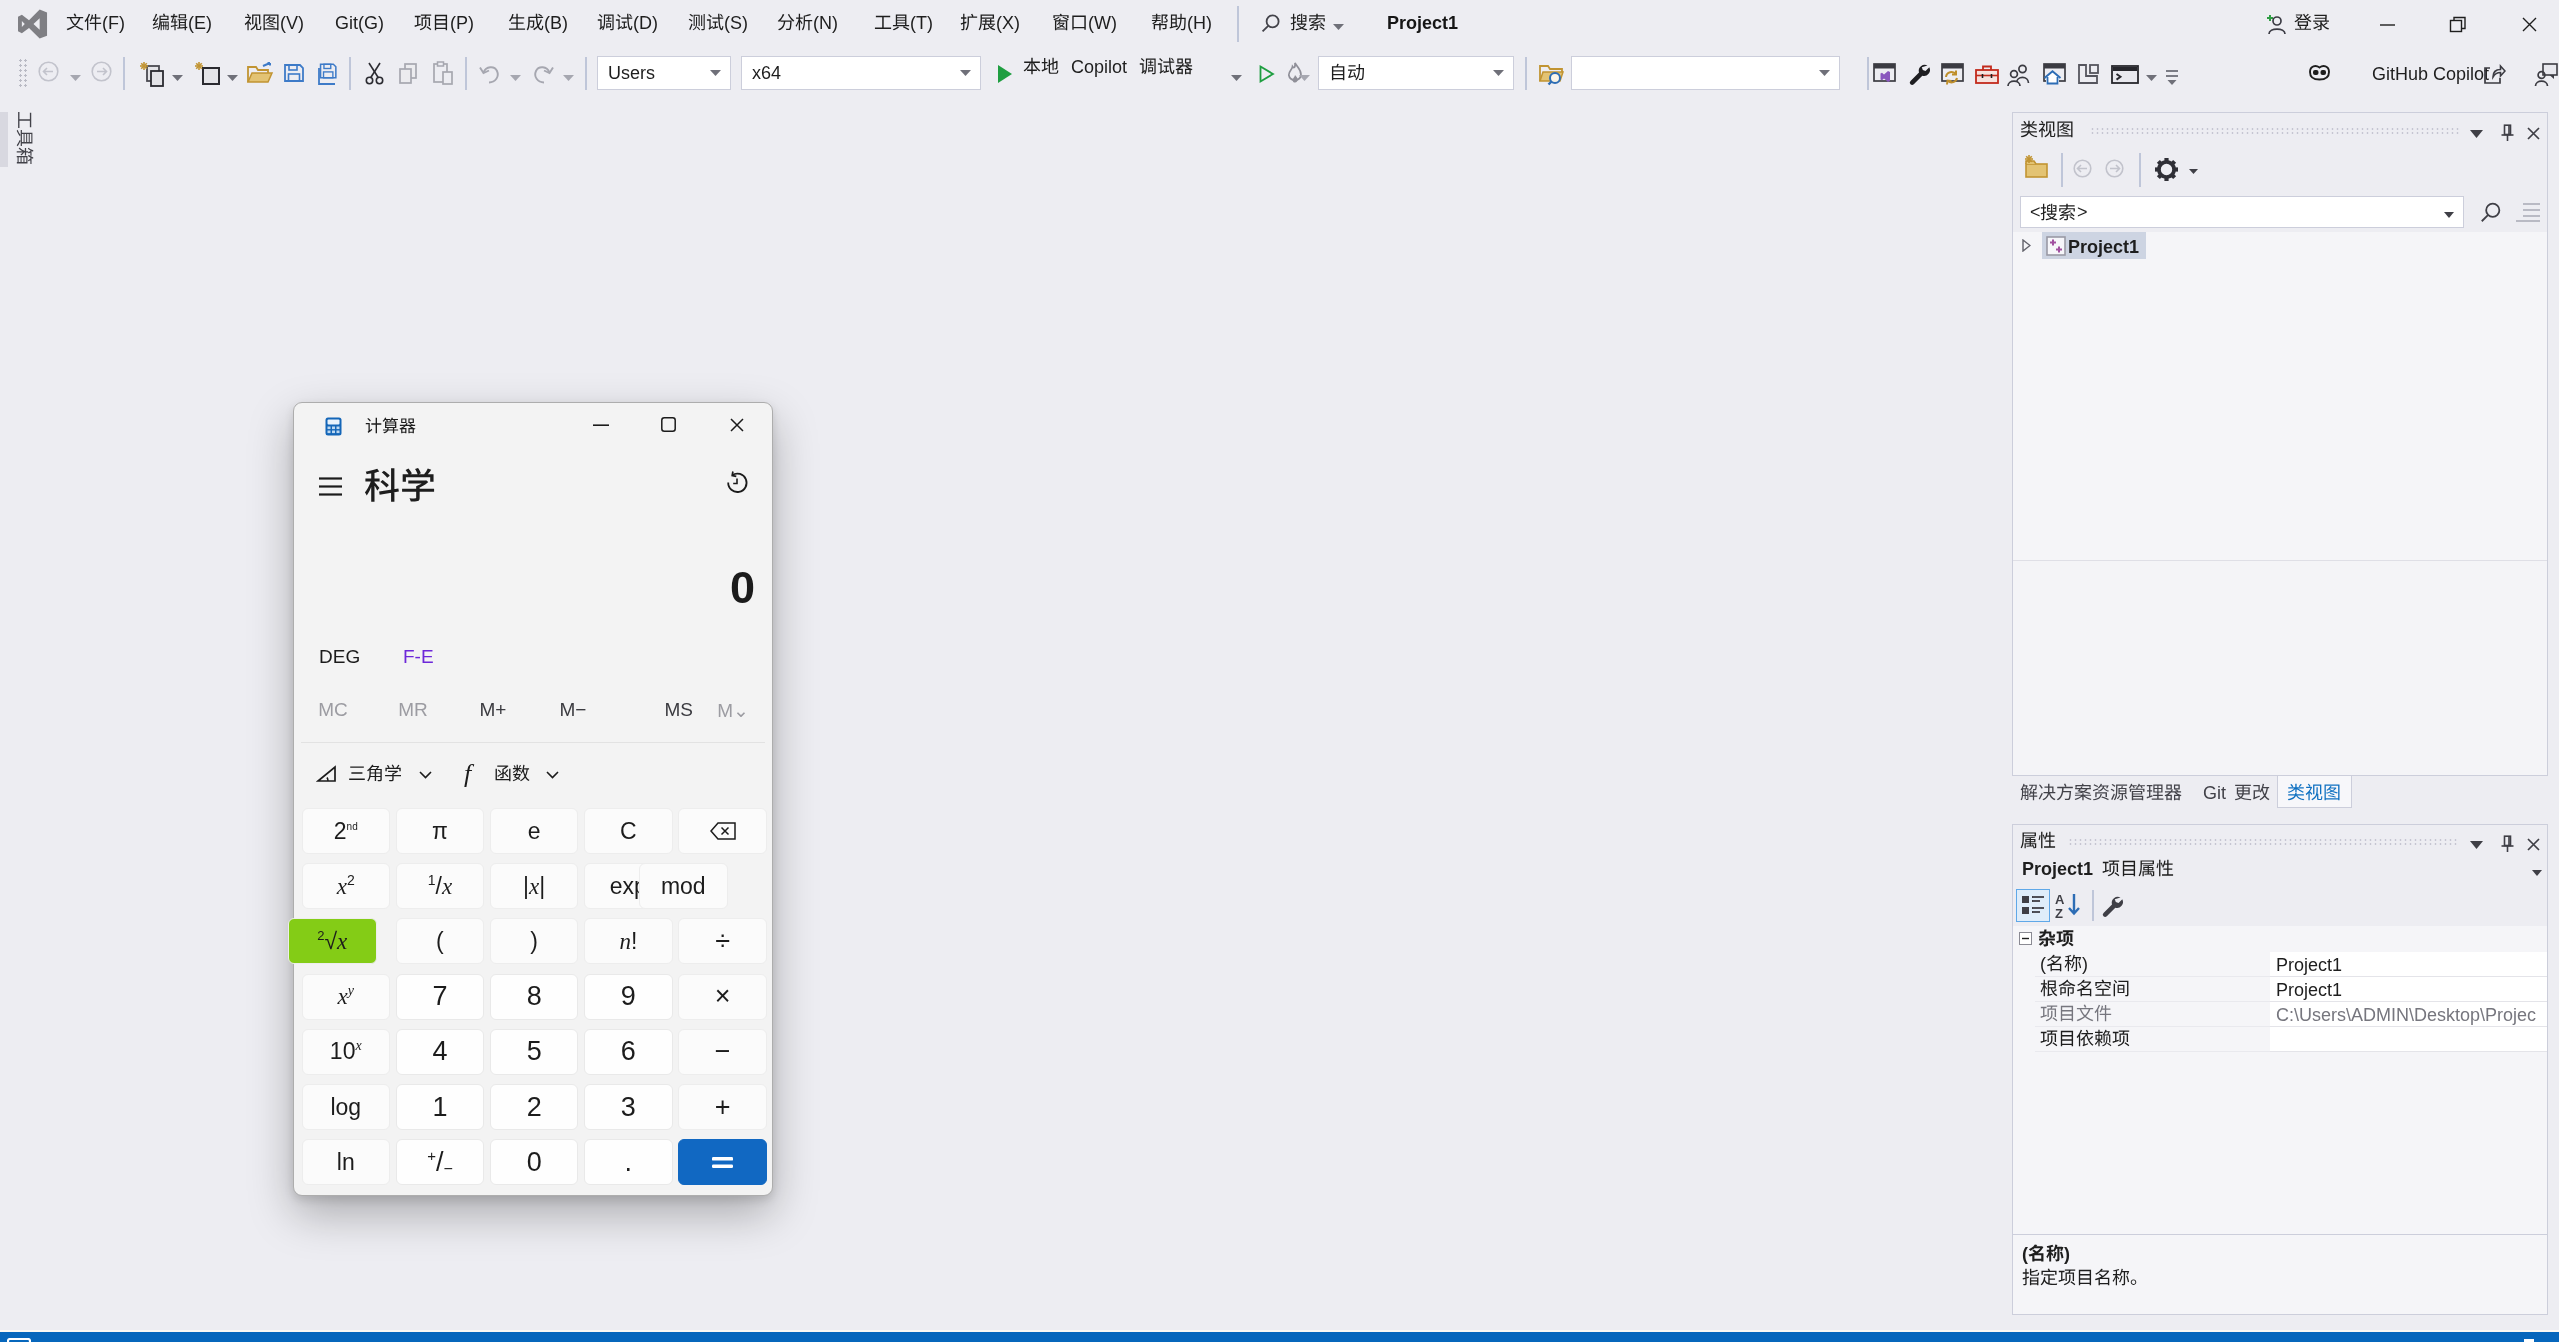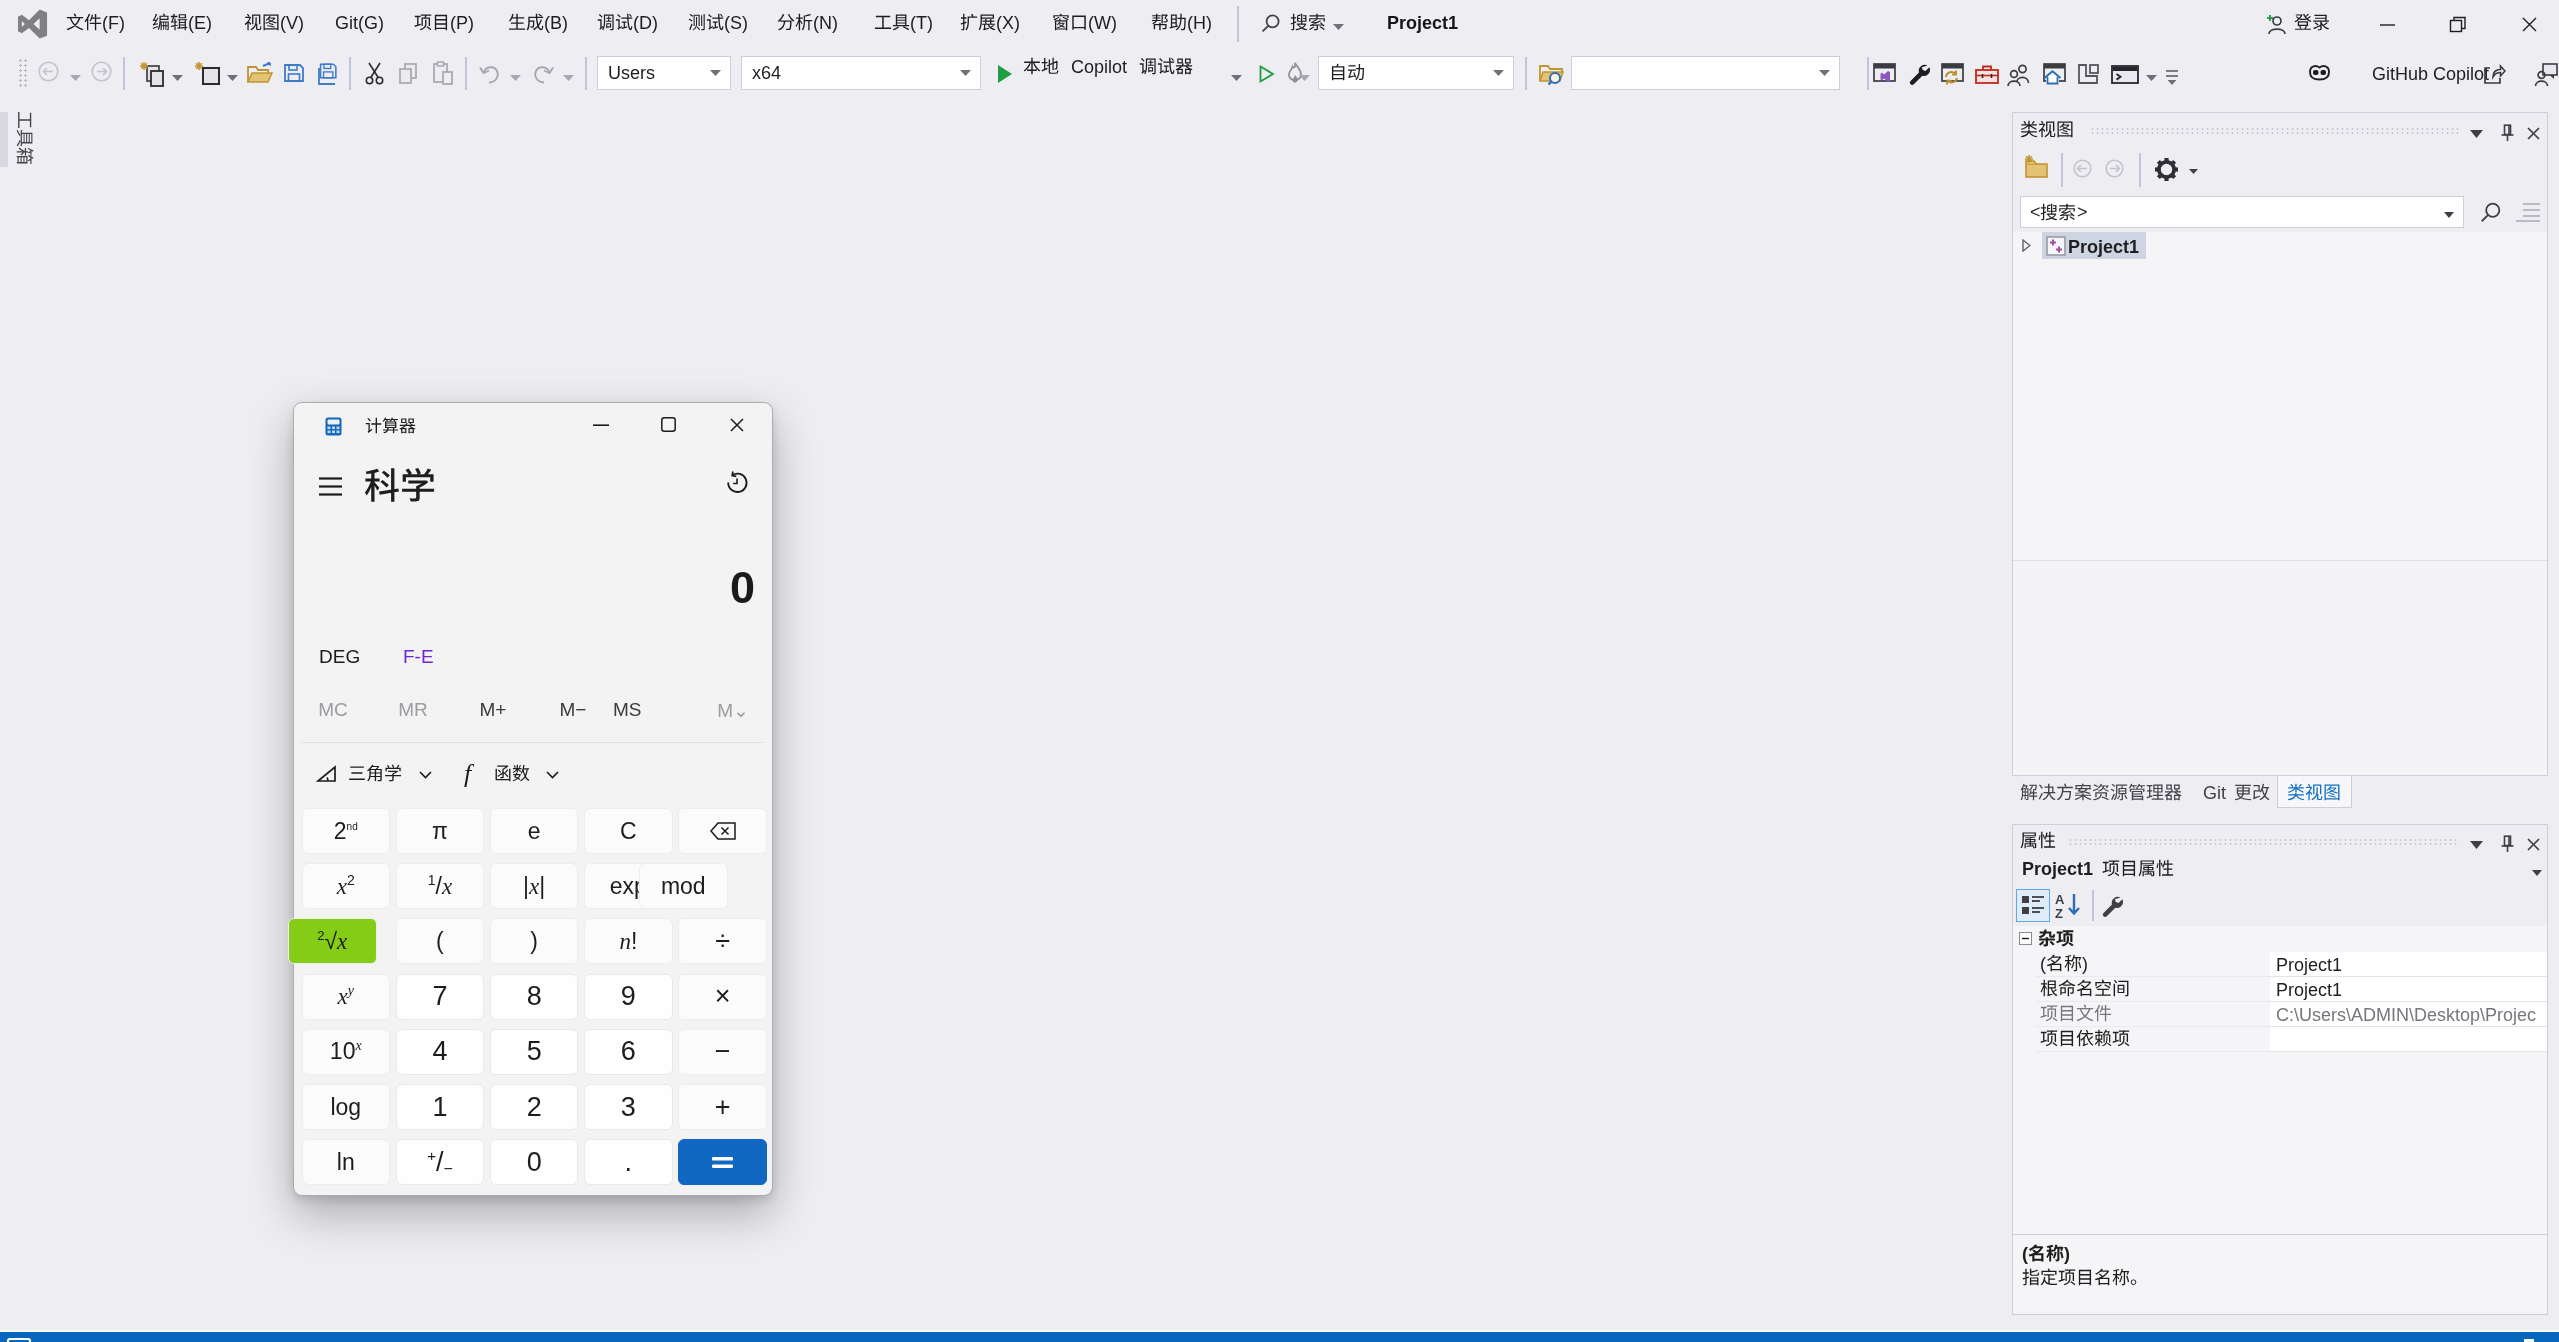--- a/index.html
+++ b/index.html
@@ -571,21 +571,21 @@
     <span style="font-size:19px;color:#1b1b1b;line-height:19px;display:block">DEG</span>
   </div>
 <div style="position:absolute;left:403px;top:647px;">
     <span style="font-size:19px;color:#6d28d9;line-height:19px;display:block">F-E</span>
   </div>
 <div style="position:absolute;left:293px;top:699px;width:480px;display:flex">
     <div style="flex:1;text-align:center;color:#9c9ca2;font-size:19px">MC</div>
     <div style="flex:1;text-align:center;color:#9c9ca2;font-size:19px">MR</div>
     <div style="flex:1;text-align:center;color:#3b3b40;font-size:19px">M+</div>
     <div style="flex:1;text-align:center;color:#3b3b40;font-size:19px">M−</div>
-    <div style="flex:1;text-align:left;color:#3b3b40;font-size:19px">MS</div>
+    <div style="flex:1;text-align:right;color:#3b3b40;font-size:19px">MS</div>
     <div style="flex:1;text-align:center;color:#9c9ca2;font-size:19px">M⌄</div>
   </div>
 <div style="position:absolute;left:301px;top:742px;width:464px;height:1px;background:#E2E2E2"></div>
 <div style="position:absolute;left:316px;top:764px;">
     <svg width="22" height="19" viewBox="0 0 22 19" style="display:block;">
       <path d="M2 17 L19 17 L19 3 Z" fill="none" stroke="#1b1b1b" stroke-width="1.7"></path>
       <path d="M12 17 A 7 7 0 0 0 11 13.5" fill="none" stroke="#1b1b1b" stroke-width="1.5"></path>
     </svg>
   </div>
 <div style="position:absolute;left:348px;top:764px;">

